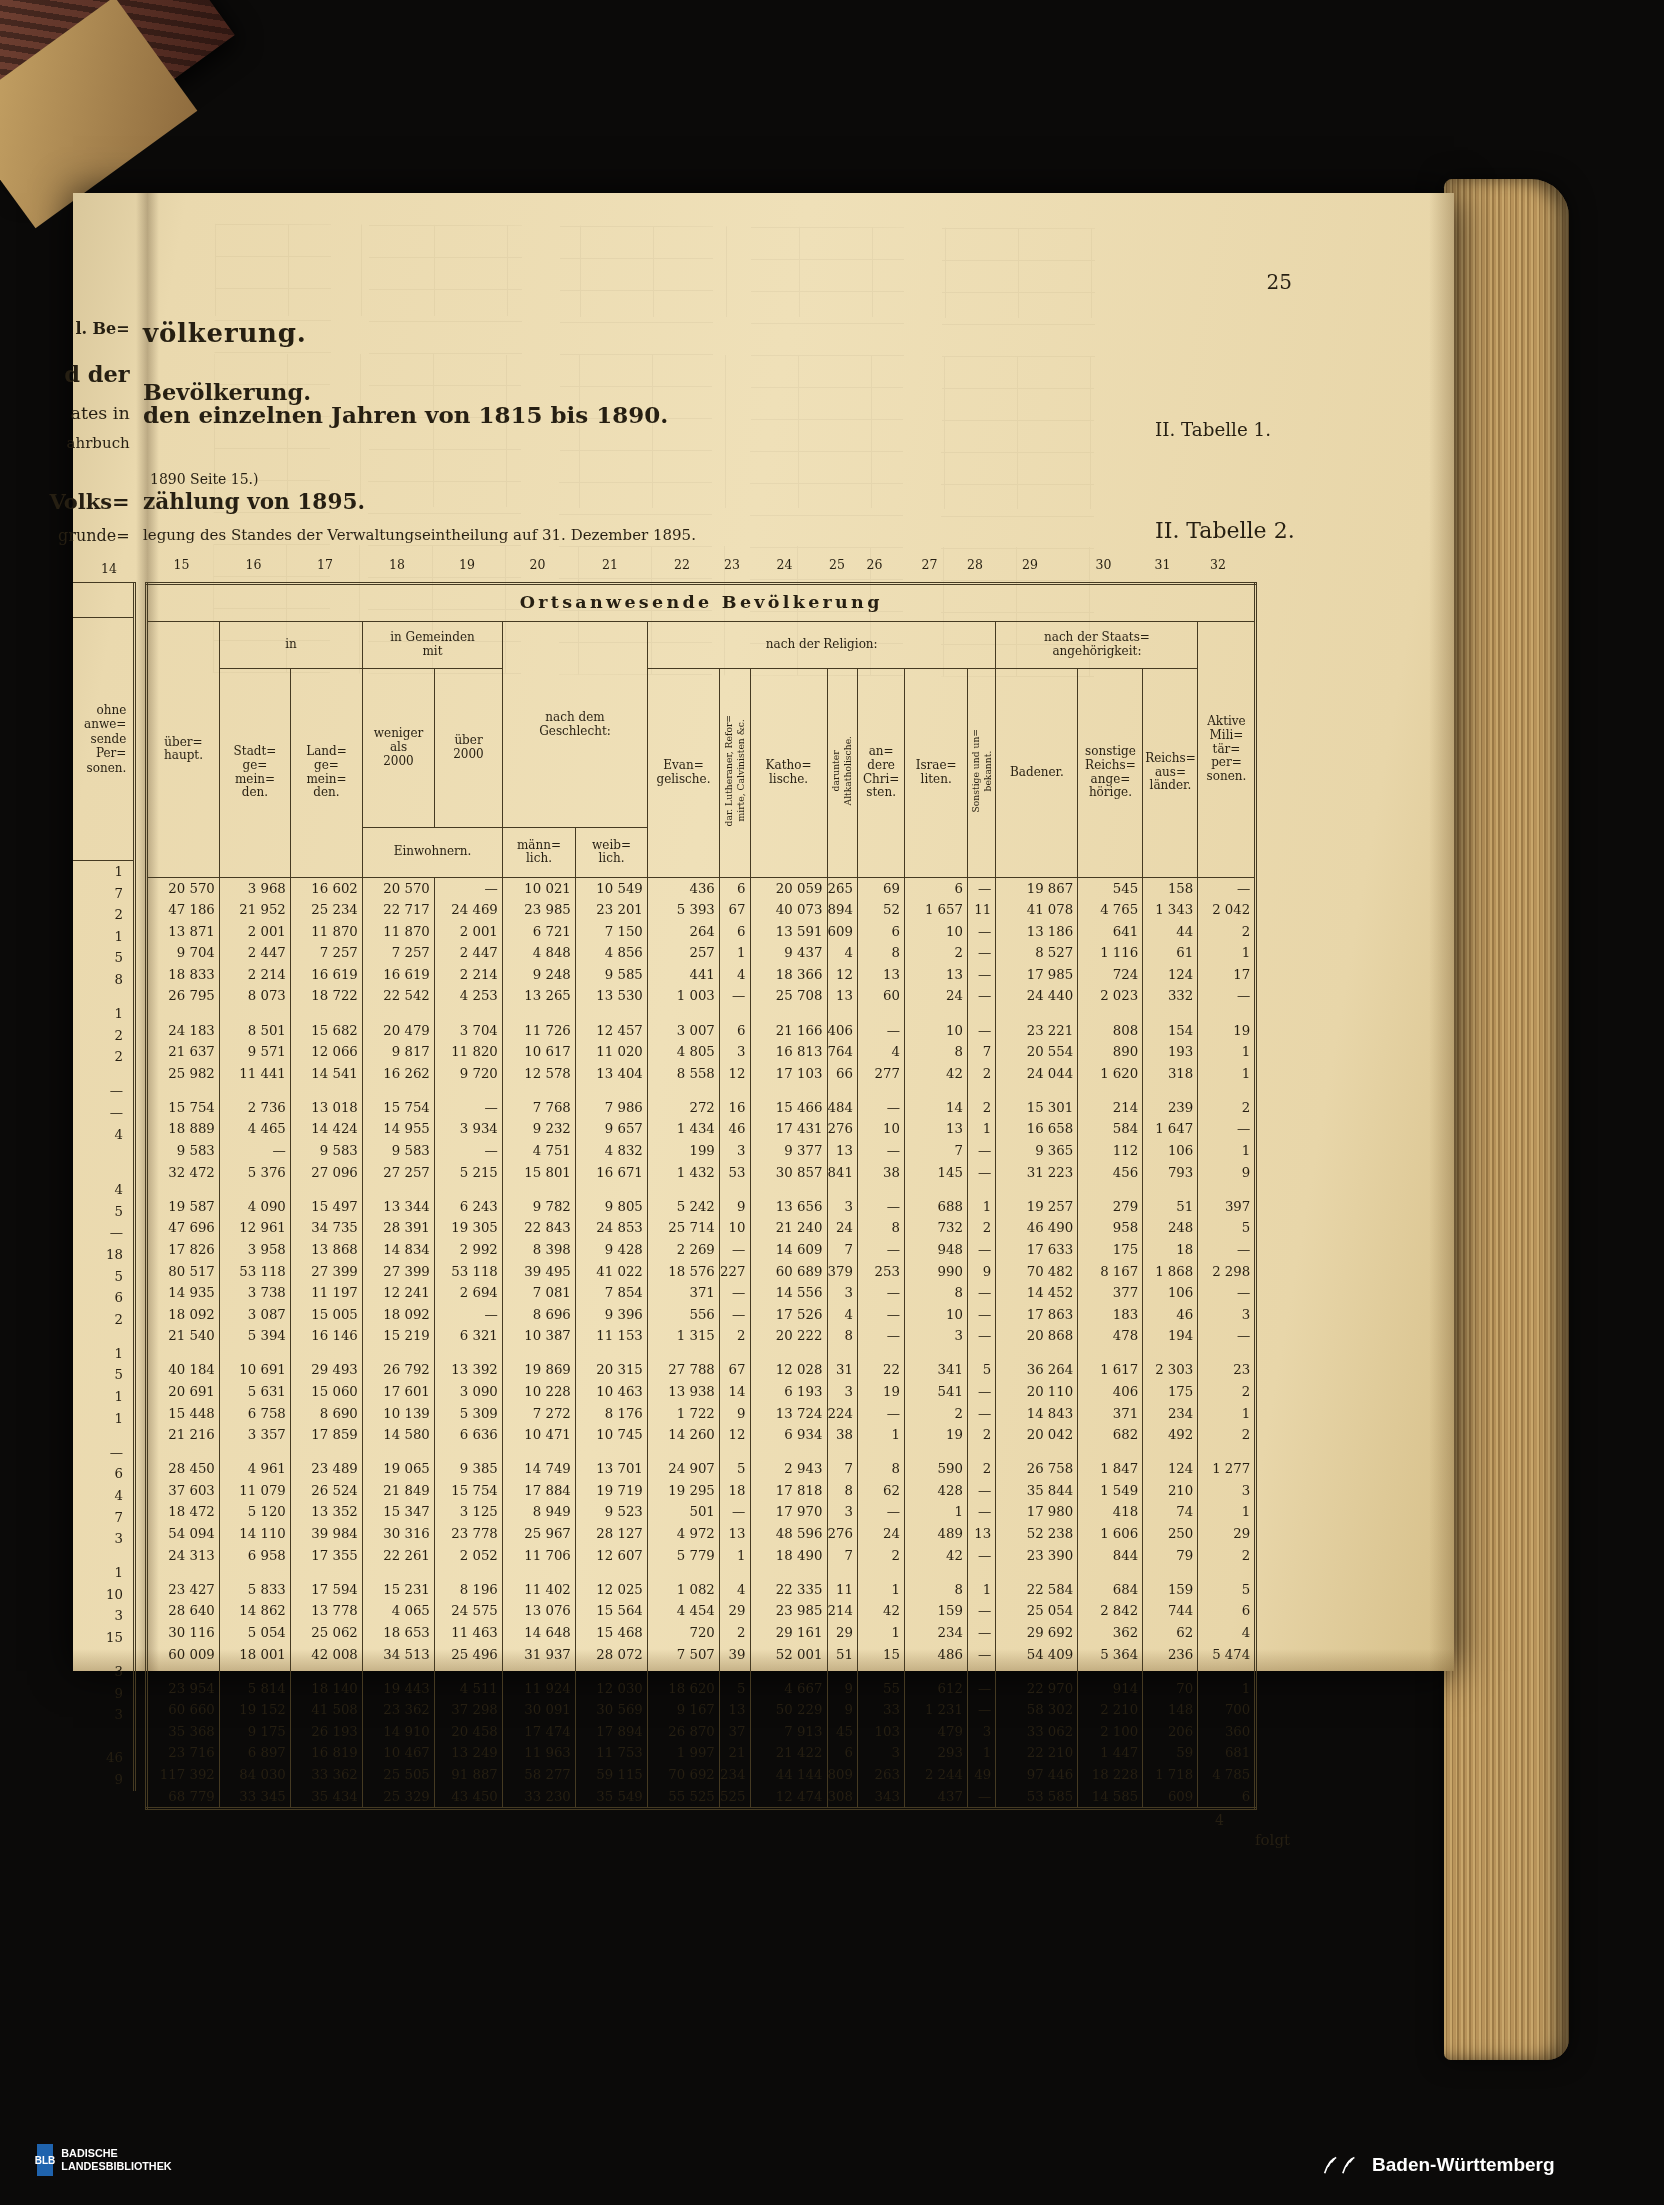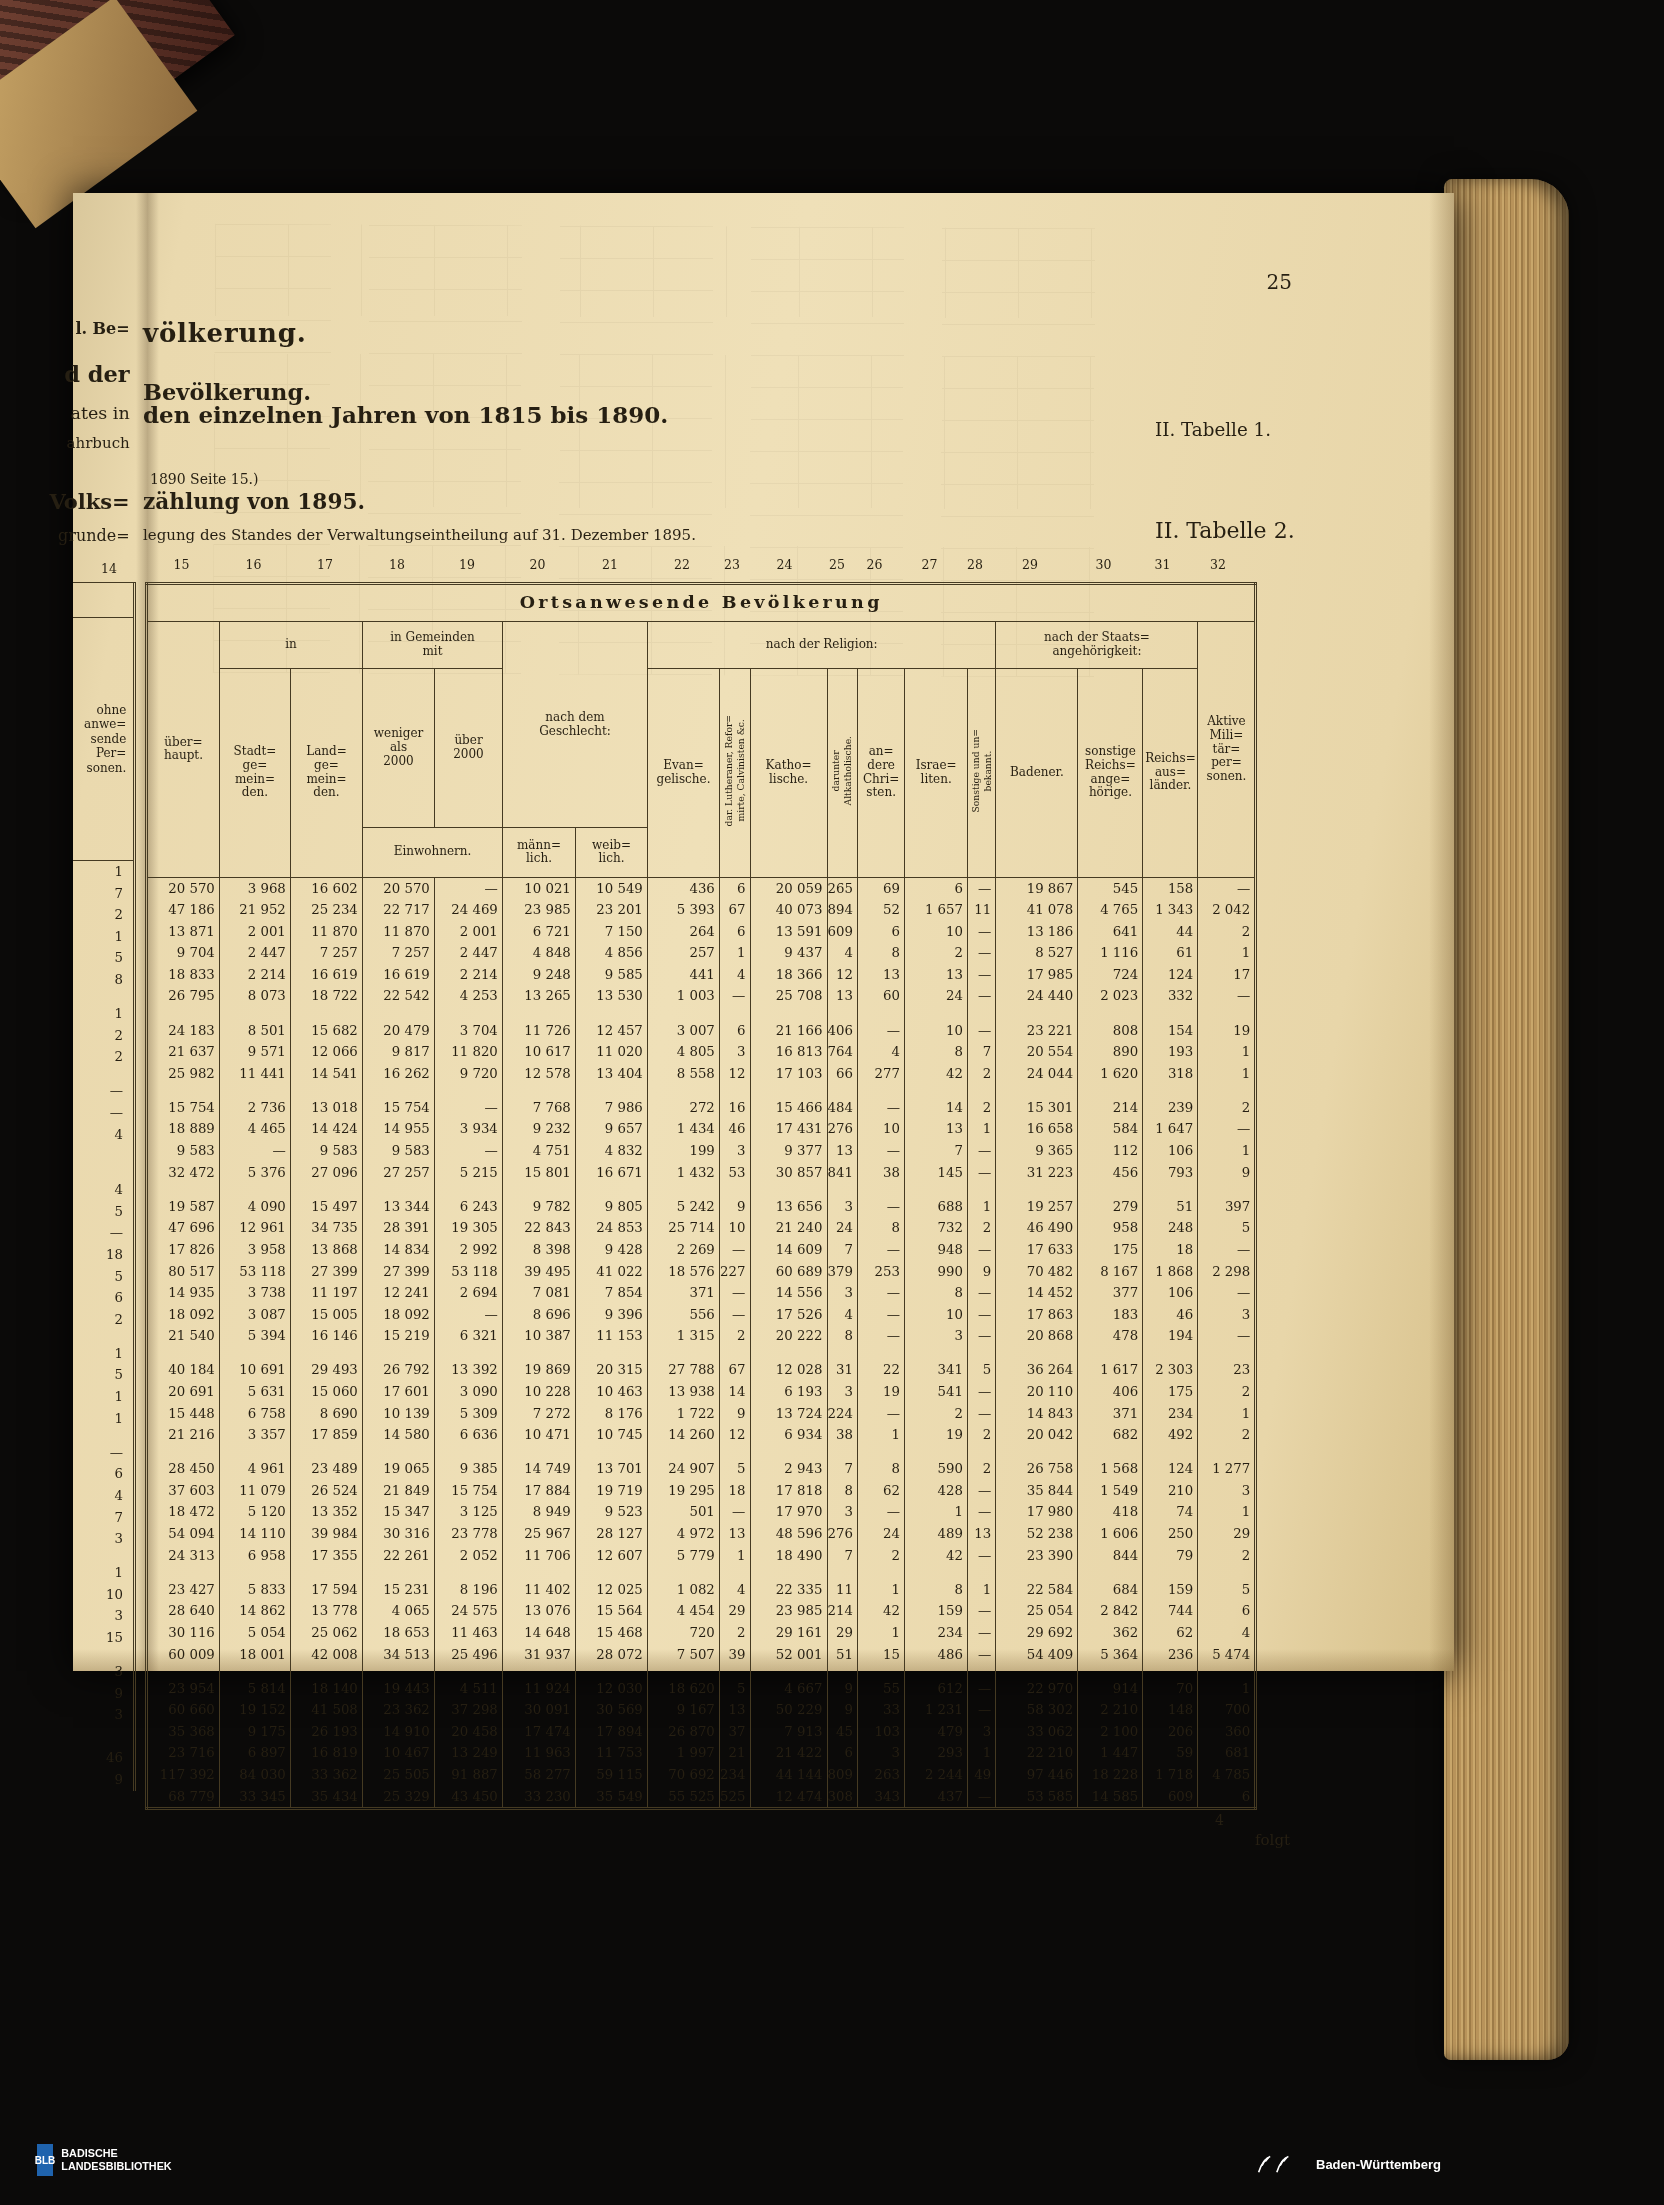--- a/index.html
+++ b/index.html
@@ -82,22 +82,22 @@
   table.slivertab td{text-align:right;font-size:13.3px;height:21.6px;line-height:21.6px;padding:0 10px 0 0;}
   table.slivertab tr.group-start td{padding-top:12.5px;}
   .after4{font-size:14px;}
   .folgt{font-size:15px;}
   
   .footer-left{position:absolute;left:37px;top:2144px;display:flex;gap:8.3px;align-items:center;
           font-family:"Liberation Sans",sans-serif;}
   .blb-badge{width:16px;height:32px;background:#1f63ad;color:#fff;font-weight:bold;font-size:10px;
           display:flex;align-items:center;justify-content:center;}
   .blb-text{color:#fff;font-weight:bold;font-size:10.8px;line-height:1.25;}
-  .footer-right{position:absolute;left:1257px;top:2154px;display:flex;gap:21px;align-items:center;
-          color:#fff;font-family:"Liberation Sans",sans-serif;font-weight:bold;font-size:13px;}
+  .footer-right{position:absolute;left:1323px;top:2154px;display:flex;gap:11px;align-items:center;
+          color:#fff;font-family:"Liberation Sans",sans-serif;font-weight:bold;font-size:19px;}
   .bw-icon svg{display:block;}
 </style>
 </head>
 <body>
 
 <div class="scene">
   <div class="spine"></div>
   <div class="corner-pages"></div>
   <div class="stack"></div>
 
@@ -859,21 +859,21 @@
               <td>14 749</td>
               <td>13 701</td>
               <td>24 907</td>
               <td>5</td>
               <td>2 943</td>
               <td>7</td>
               <td>8</td>
               <td>590</td>
               <td>2</td>
               <td>26 758</td>
-              <td>1 568</td>
+              <td>1 847</td>
               <td>124</td>
               <td>1 277</td>
             </tr>
             <tr>
               <td>37 603</td>
               <td>11 079</td>
               <td>26 524</td>
               <td>21 849</td>
               <td>15 754</td>
               <td>17 884</td>

